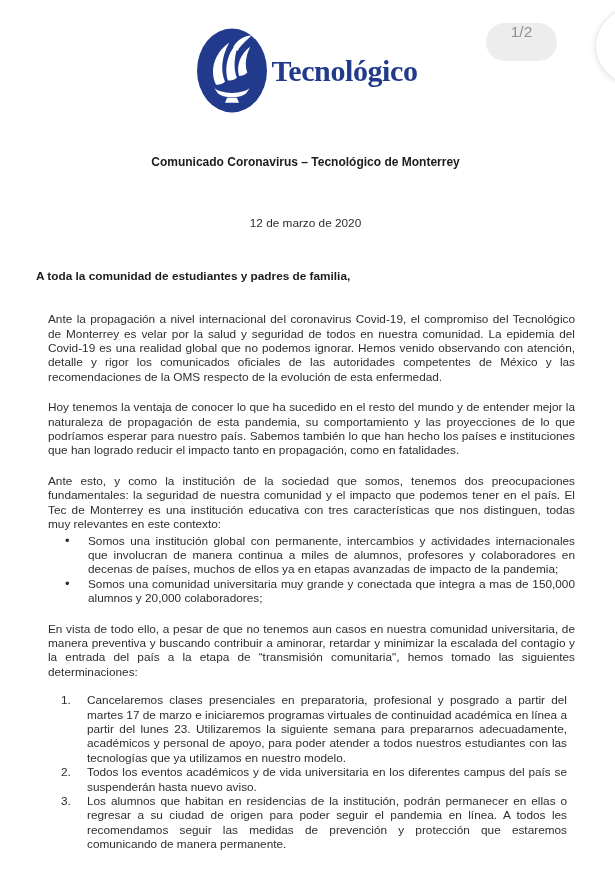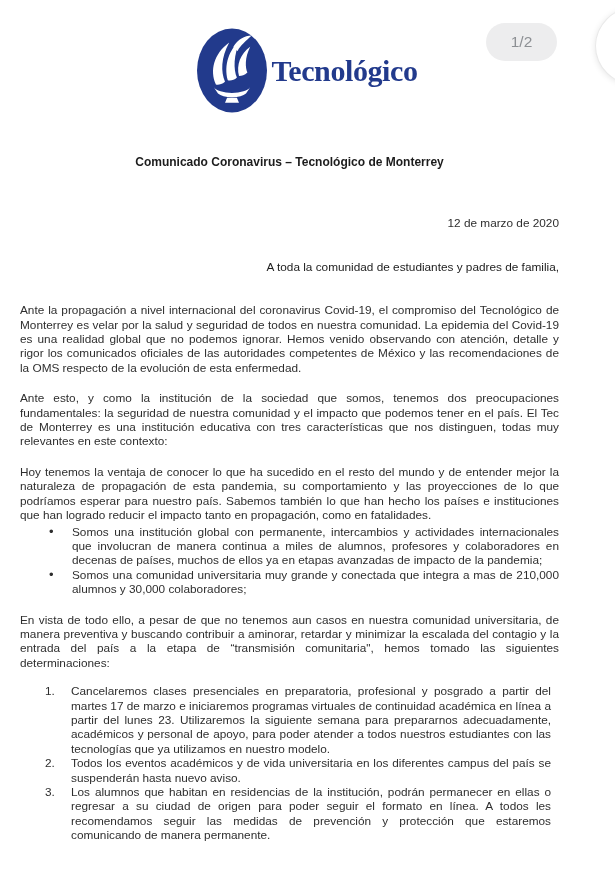--- a/index.html
+++ b/index.html
@@ -24,47 +24,47 @@
     font-size: 30px; line-height: 32px; font-weight: 600;
     letter-spacing: -0.4px;
   }
 
   
   .pill {
     position: absolute; top: 23px; left: 486px;
     width: 71px; height: 38px; border-radius: 19px;
     background: #ededee; color: #8d9094;
     font-size: 15.5px;
-    display: flex; align-items: center; justify-content: center;
+    display: flex; align-items: flex-start; justify-content: center;
     user-select: none;
   }
 
   
   .fab {
     position: absolute; top: 7px; left: 595px;
     width: 78px; height: 76px; border-radius: 50%;
     background: #ffffff;
     border: 1px solid #e9e9e9;
     box-shadow: 0 1px 6px rgba(0,0,0,0.10);
   }
 
   
   .doc {
-    position: absolute; top: 155px; left: 20px; width: 539px;
+    position: absolute; top: 155px; left: 36px; width: 539px;
     font-size: 11.8px; line-height: 14.4px;
     color: #2e2e2e;
     text-align: justify;
   }
   .doc-title {
     font-size: 12px; font-weight: bold; text-align: center;
     color: #1c1c1c; margin: 0;
   }
-  .doc-date { text-align: right; margin-top: 47px; }
-  .doc-salutation { font-weight: normal; text-align: right; color: #1c1c1c; margin-top: 29px; }
-  .doc p { margin: 16px 0 0 0; }
+  .doc-date { text-align: center; margin-top: 47px; }
+  .doc-salutation { font-weight: bold; text-align: left; color: #1c1c1c; margin-top: 38px; }
+  .doc p { margin: 16px 0 0 12px; }
   .doc p.first-para { margin-top: 29px; }
 
   ul.bullet-list { margin: 2px 0 0 0; padding: 0; list-style: none; }
   ul.bullet-list li { position: relative; padding-left: 52px; }
   ul.bullet-list li::before {
     content: "\2022";
     position: absolute; left: 29px; top: 0;
     font-size: 13px;
   }
   ol.num-list { margin: 14px 8px 0 0; padding: 0; list-style: none; counter-reset: item; }
@@ -103,30 +103,30 @@
   </div>
 
   <div class="fab"></div>
 
   <div class="doc">
     <h1 class="doc-title">Comunicado Coronavirus – Tecnológico de Monterrey</h1>
     <div class="doc-date">12 de marzo de 2020</div>
     <div class="doc-salutation">A toda la comunidad de estudiantes y padres de familia,</div>
 
     <p class="first-para">Ante la propagación a nivel internacional del coronavirus Covid-19, el compromiso del Tecnológico de Monterrey es velar por la salud y seguridad de todos en nuestra comunidad. La epidemia del Covid-19 es una realidad global que no podemos ignorar. Hemos venido observando con atención, detalle y rigor los comunicados oficiales de las autoridades competentes de México y las recomendaciones de la OMS respecto de la evolución de esta enfermedad.</p>
+    <p>Hoy tenemos la ventaja de conocer lo que ha sucedido en el resto del mundo y de entender mejor la naturaleza de propagación de esta pandemia, su comportamiento y las proyecciones de lo que podríamos esperar para nuestro país. Sabemos también lo que han hecho los países e instituciones que han logrado reducir el impacto tanto en propagación, como en fatalidades.</p>
     <p>Ante esto, y como la institución de la sociedad que somos, tenemos dos preocupaciones fundamentales:  la seguridad de nuestra comunidad y el impacto que podemos tener en el país. El Tec de Monterrey es una institución educativa con tres características que nos distinguen, todas muy relevantes en este contexto:</p>
-    <p>Hoy tenemos la ventaja de conocer lo que ha sucedido en el resto del mundo y de entender mejor la naturaleza de propagación de esta pandemia, su comportamiento y las proyecciones de lo que podríamos esperar para nuestro país. Sabemos también lo que han hecho los países e instituciones que han logrado reducir el impacto tanto en propagación, como en fatalidades.</p>
 
     <ul class="bullet-list">
       <li>Somos una institución global con permanente, intercambios y actividades internacionales que involucran de manera continua a miles de alumnos, profesores y colaboradores en decenas de países, muchos de ellos ya en etapas avanzadas de impacto de la pandemia;</li>
-      <li>Somos una comunidad universitaria muy grande y conectada que integra a mas de 210,000 alumnos y 30,000 colaboradores;</li>
+      <li>Somos una comunidad universitaria muy grande y conectada que integra a mas de 150,000 alumnos y 20,000 colaboradores;</li>
     </ul>
 
     <p>En vista de todo ello, a pesar de que no tenemos aun casos en nuestra comunidad universitaria, de manera preventiva y buscando contribuir a aminorar, retardar y minimizar la escalada del contagio y la entrada del país a la etapa de “transmisión comunitaria", hemos tomado las siguientes determinaciones:</p>
 
     <ol class="num-list">
       <li>Cancelaremos clases presenciales en preparatoria, profesional y posgrado a partir del martes 17 de marzo e iniciaremos programas virtuales de continuidad académica en línea a partir del lunes 23. Utilizaremos la siguiente semana para prepararnos adecuadamente, académicos y personal de apoyo, para poder atender a todos nuestros estudiantes con las tecnologías que ya utilizamos en nuestro modelo.</li>
       <li>Todos los eventos académicos y de vida universitaria en los diferentes campus del país se suspenderán hasta nuevo aviso.</li>
-      <li>Los alumnos que habitan en residencias de la institución, podrán permanecer en ellas o regresar a su ciudad de origen para poder seguir el formato en línea. A todos les recomendamos seguir las medidas de prevención y protección que estaremos comunicando de manera permanente.</li>
+      <li>Los alumnos que habitan en residencias de la institución, podrán permanecer en ellas o regresar a su ciudad de origen para poder seguir el pandemia en línea. A todos les recomendamos seguir las medidas de prevención y protección que estaremos comunicando de manera permanente.</li>
     </ol>
   </div>
 
 </div>
 
 </body></html>

